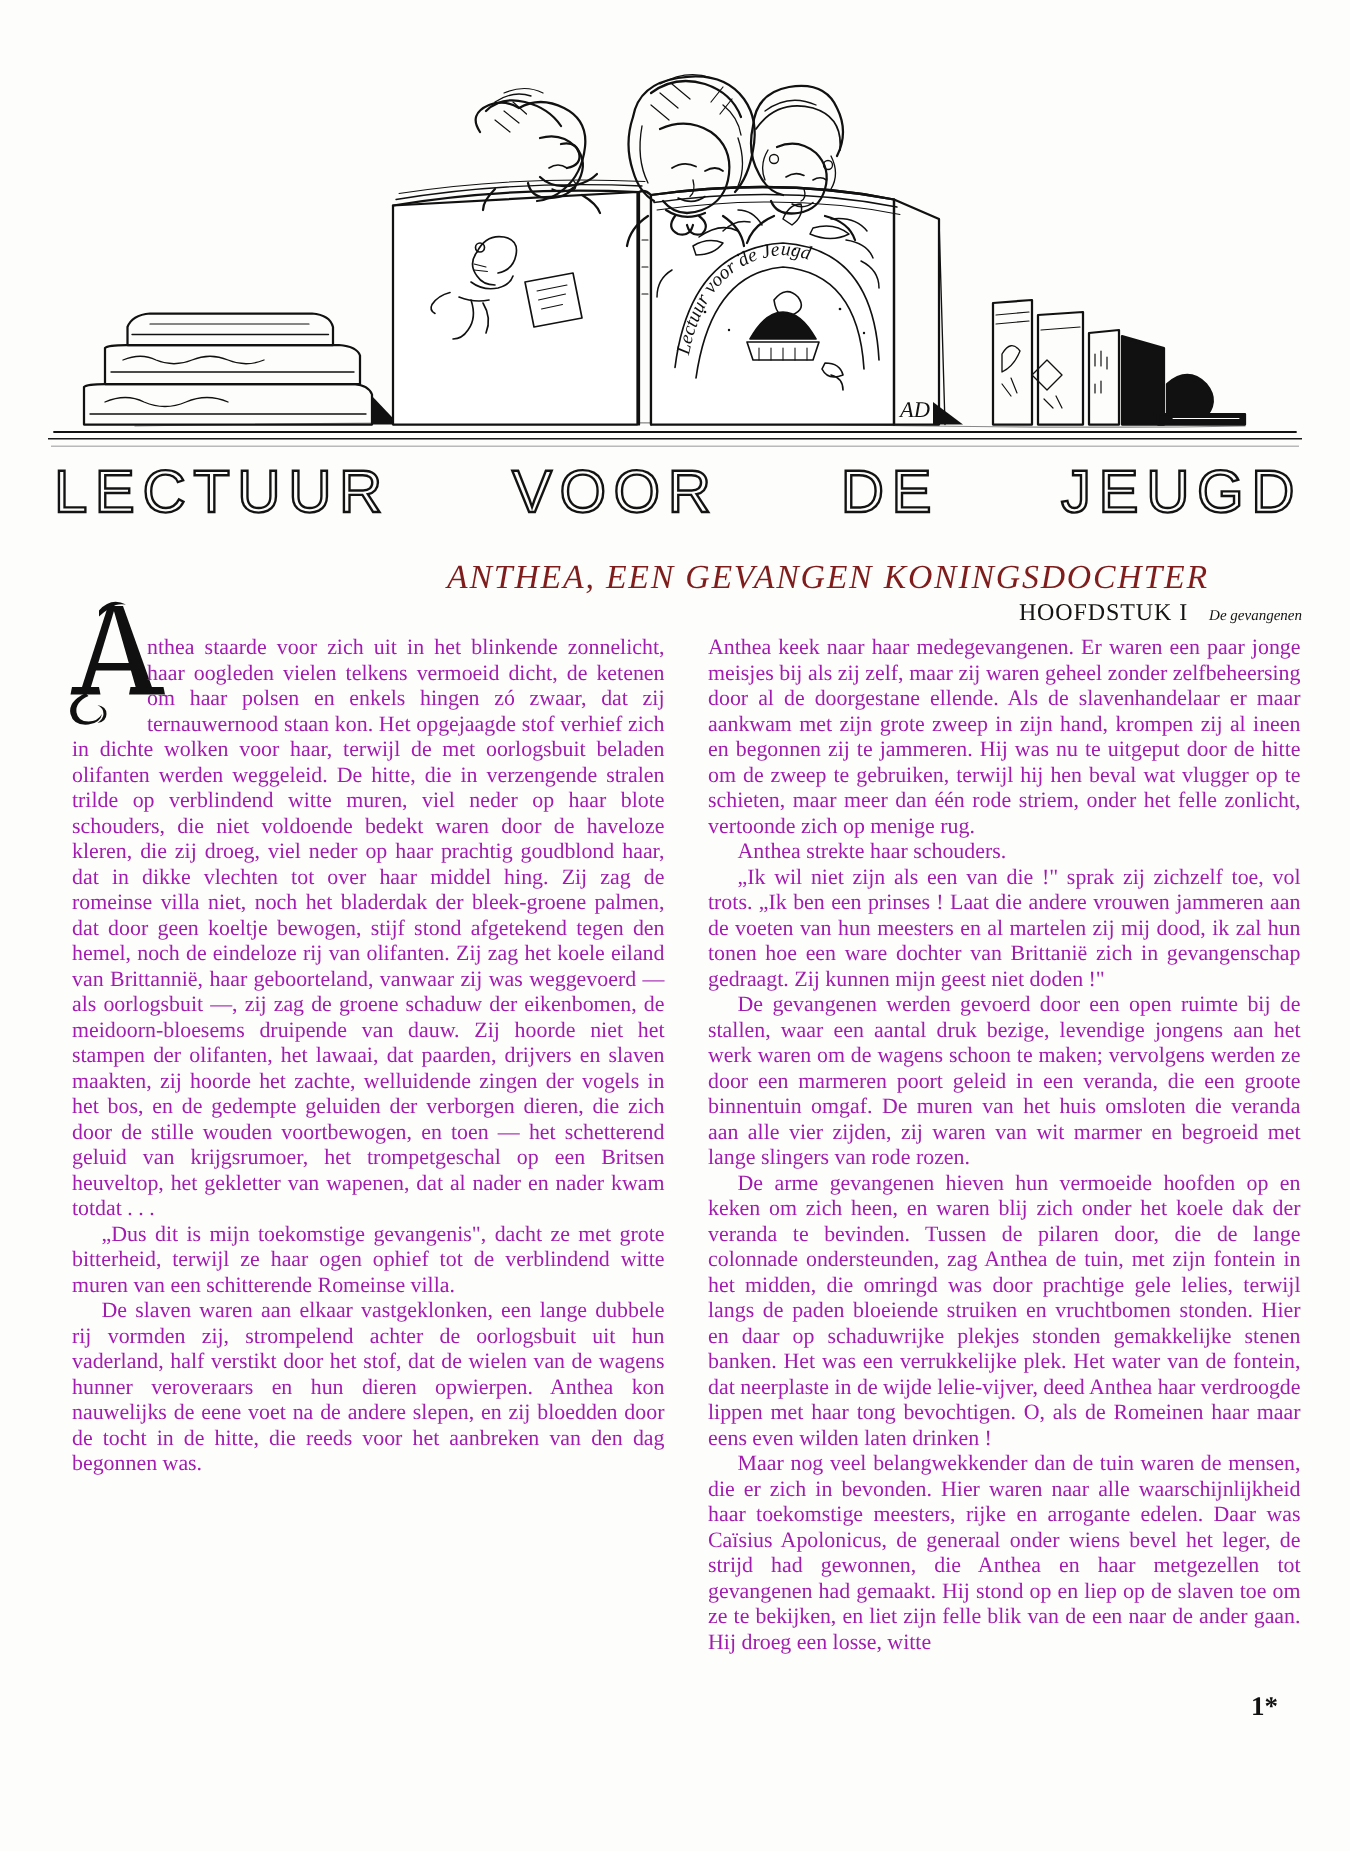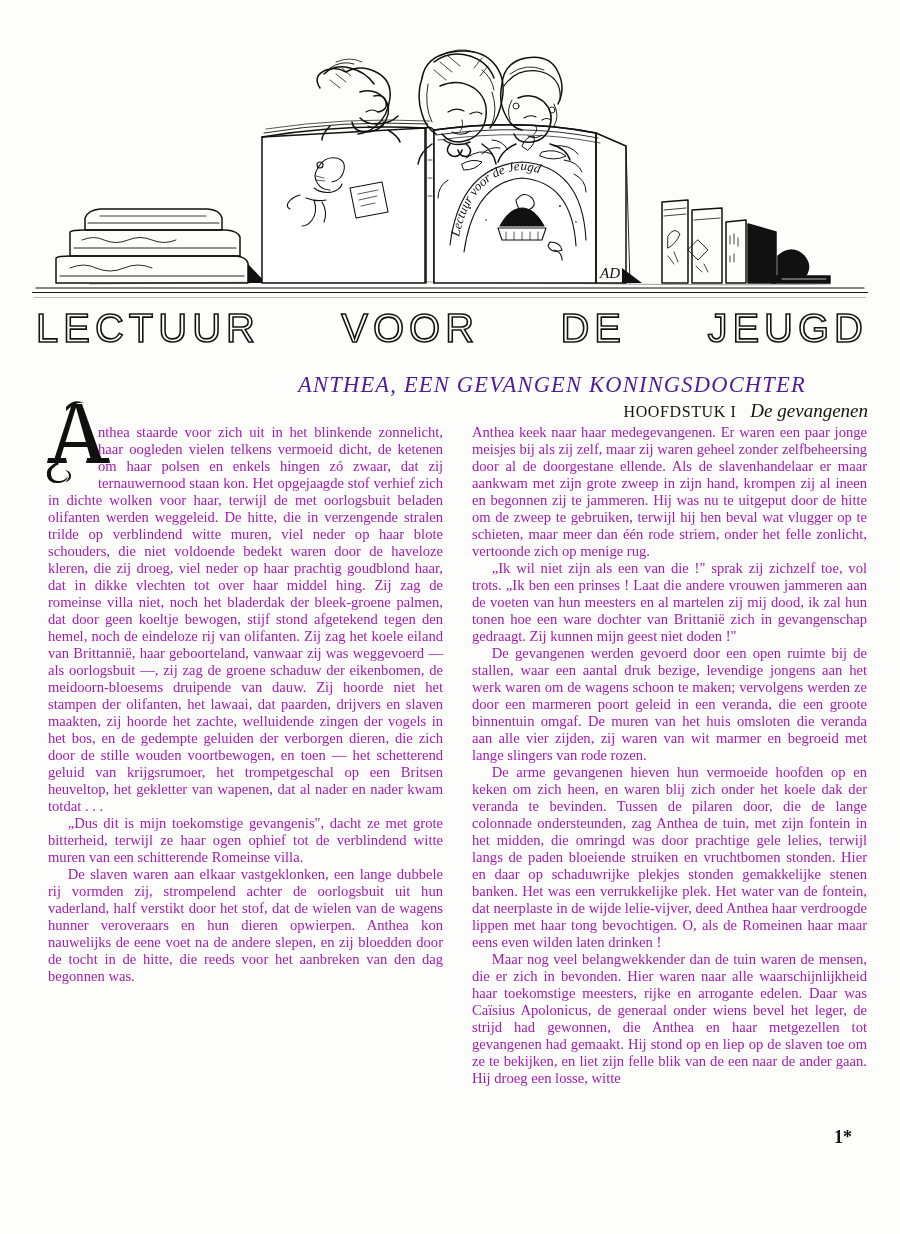--- a/index.html
+++ b/index.html
@@ -74,42 +74,42 @@
   #story-title {
     position: absolute;
     left: 236px;
     top: 372px;
     width: 632px;
     text-align: center;
     font-family: "Liberation Serif", "DejaVu Serif", serif;
     font-style: italic;
     font-size: 22.5px;
     letter-spacing: 1.2px;
-    color: #4c1d95;
+    color: #7f1d1d;
     white-space: nowrap;
   }
   #chapter-line {
     position: absolute;
     left: 236px;
     top: 400px;
     width: 632px;
     text-align: right;
     font-family: "Liberation Serif", "DejaVu Serif", serif;
     font-size: 16px;
     color: #141414;
     white-space: nowrap;
   }
   #chapter-line .chapter-label {
     font-variant: normal;
     letter-spacing: 0.6px;
   }
   #chapter-line .chapter-sub {
     font-style: italic;
     margin-left: 10px;
-    font-size: 19px;
+    font-size: 10px;
   }
 
   
   .column {
     position: absolute;
     top: 424px;
     width: 395px;
     font-size: 14.6px;
     line-height: 17.0px;
     text-align: justify;
@@ -401,20 +401,21 @@
   <div class="column" id="col-left">
     <p class="first-para">
       <span class="float-cap"></span><span>nthea staarde voor zich uit in het blinkende zonnelicht, haar oogleden vielen telkens vermoeid dicht, de ketenen om haar polsen en enkels hingen zó zwaar, dat zij ternauwernood staan kon. Het opgejaagde stof verhief zich in dichte wolken voor haar, terwijl de met oorlogsbuit beladen olifanten werden weggeleid. De hitte, die in verzengende stralen trilde op verblindend witte muren, viel neder op haar blote schouders, die niet voldoende bedekt waren door de haveloze kleren, die zij droeg, viel neder op haar prachtig goudblond haar, dat in dikke vlechten tot over haar middel hing. Zij zag de romeinse villa niet, noch het bladerdak der bleek-groene palmen, dat door geen koeltje bewogen, stijf stond afgetekend tegen den hemel, noch de eindeloze rij van olifanten. Zij zag het koele eiland van Brittannië, haar geboorteland, vanwaar zij was weggevoerd — als oorlogsbuit —, zij zag de groene schaduw der eikenbomen, de meidoorn-bloesems druipende van dauw. Zij hoorde niet het stampen der olifanten, het lawaai, dat paarden, drijvers en slaven maakten, zij hoorde het zachte, welluidende zingen der vogels in het bos, en de gedempte geluiden der verborgen dieren, die zich door de stille wouden voortbewogen, en toen — het schetterend geluid van krijgsrumoer, het trompetgeschal op een Britsen heuveltop, het gekletter van wapenen, dat al nader en nader kwam totdat . . .</span>
     </p>
     <p>„Dus dit is mijn toekomstige gevangenis", dacht ze met grote bitterheid, terwijl ze haar ogen ophief tot de verblindend witte muren van een schitterende Romeinse villa.</p>
     <p>De slaven waren aan elkaar vastgeklonken, een lange dubbele rij vormden zij, strompelend achter de oorlogsbuit uit hun vaderland, half verstikt door het stof, dat de wielen van de wagens hunner veroveraars en hun dieren opwierpen. Anthea kon nauwelijks de eene voet na de andere slepen, en zij bloedden door de tocht in de hitte, die reeds voor het aanbreken van den dag begonnen was.</p>
   </div>
 
   <div class="column" id="col-right">
     <p class="first-para">Anthea keek naar haar medegevangenen. Er waren een paar jonge meisjes bij als zij zelf, maar zij waren geheel zonder zelfbeheersing door al de doorgestane ellende. Als de slavenhandelaar er maar aankwam met zijn grote zweep in zijn hand, krompen zij al ineen en begonnen zij te jammeren. Hij was nu te uitgeput door de hitte om de zweep te gebruiken, terwijl hij hen beval wat vlugger op te schieten, maar meer dan één rode striem, onder het felle zonlicht, vertoonde zich op menige rug.</p>
+    <p>Anthea strekte haar schouders.</p>
     <p>„Ik wil niet zijn als een van die !" sprak zij zichzelf toe, vol trots. „Ik ben een prinses ! Laat die andere vrouwen jammeren aan de voeten van hun meesters en al martelen zij mij dood, ik zal hun tonen hoe een ware dochter van Brittanië zich in gevangenschap gedraagt. Zij kunnen mijn geest niet doden !"</p>
     <p>De gevangenen werden gevoerd door een open ruimte bij de stallen, waar een aantal druk bezige, levendige jongens aan het werk waren om de wagens schoon te maken; vervolgens werden ze door een marmeren poort geleid in een veranda, die een groote binnentuin omgaf. De muren van het huis omsloten die veranda aan alle vier zijden, zij waren van wit marmer en begroeid met lange slingers van rode rozen.</p>
     <p>De arme gevangenen hieven hun vermoeide hoofden op en keken om zich heen, en waren blij zich onder het koele dak der veranda te bevinden. Tussen de pilaren door, die de lange colonnade ondersteunden, zag Anthea de tuin, met zijn fontein in het midden, die omringd was door prachtige gele lelies, terwijl langs de paden bloeiende struiken en vruchtbomen stonden. Hier en daar op schaduwrijke plekjes stonden gemakkelijke stenen banken. Het was een verrukkelijke plek. Het water van de fontein, dat neerplaste in de wijde lelie-vijver, deed Anthea haar verdroogde lippen met haar tong bevochtigen. O, als de Romeinen haar maar eens even wilden laten drinken !</p>
     <p>Maar nog veel belangwekkender dan de tuin waren de mensen, die er zich in bevonden. Hier waren naar alle waarschijnlijkheid haar toekomstige meesters, rijke en arrogante edelen. Daar was Caïsius Apolonicus, de generaal onder wiens bevel het leger, de strijd had gewonnen, die Anthea en haar metgezellen tot gevangenen had gemaakt. Hij stond op en liep op de slaven toe om ze te bekijken, en liet zijn felle blik van de een naar de ander gaan. Hij droeg een losse, witte</p>
   </div>
 
   <div id="page-number">1*</div>
 
 </div>
 

